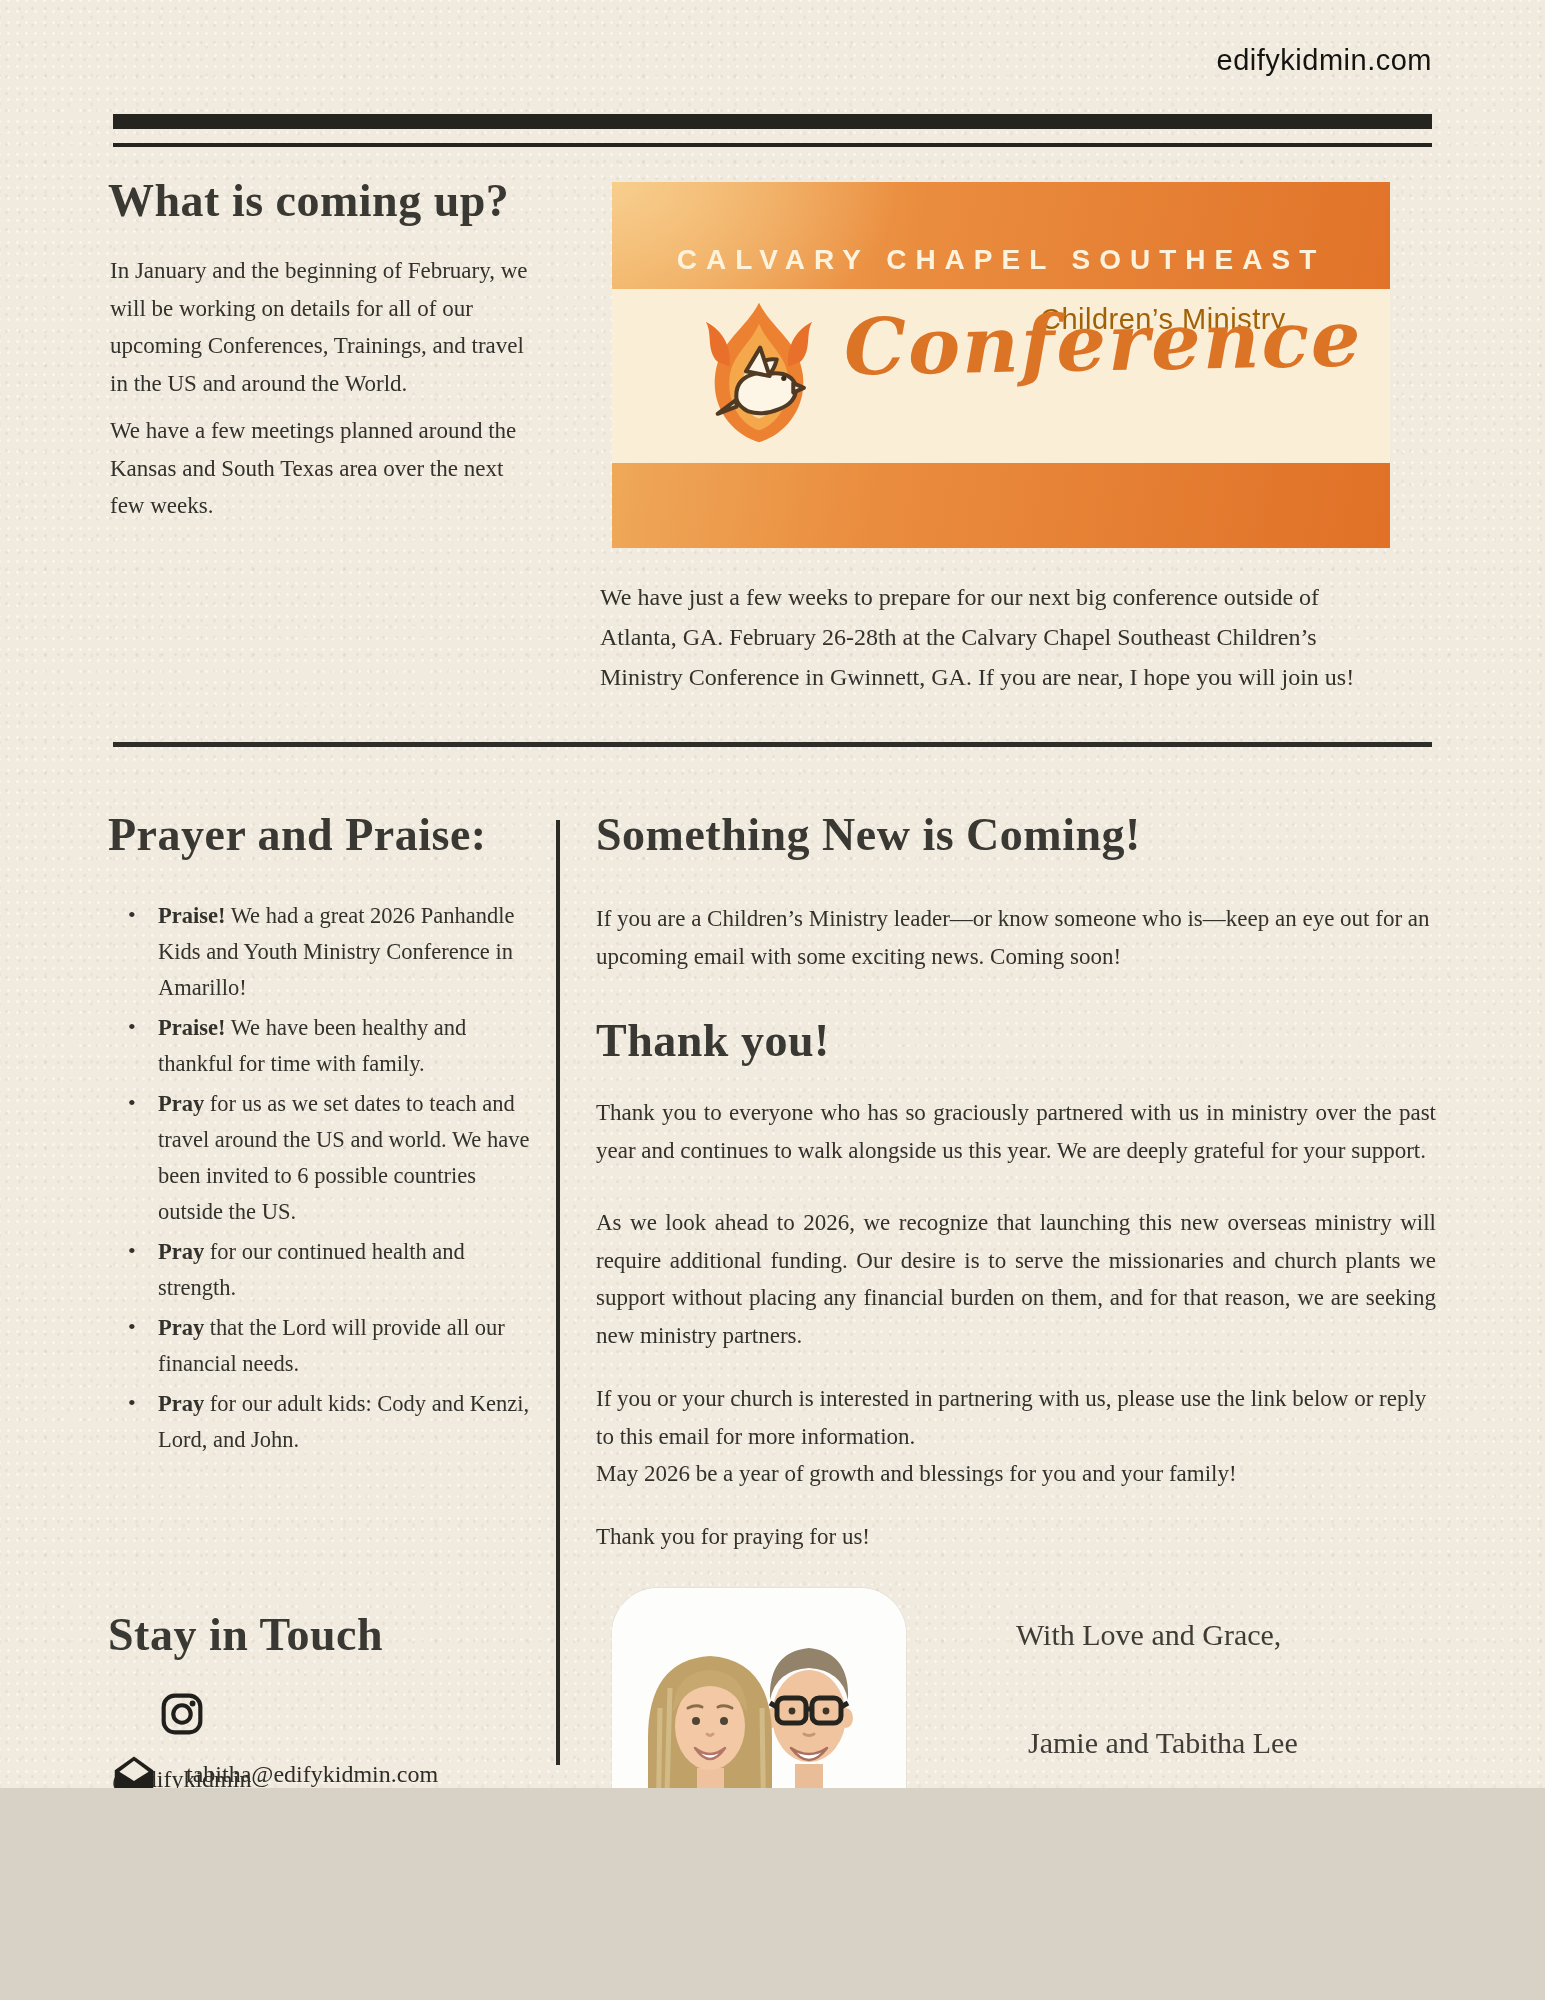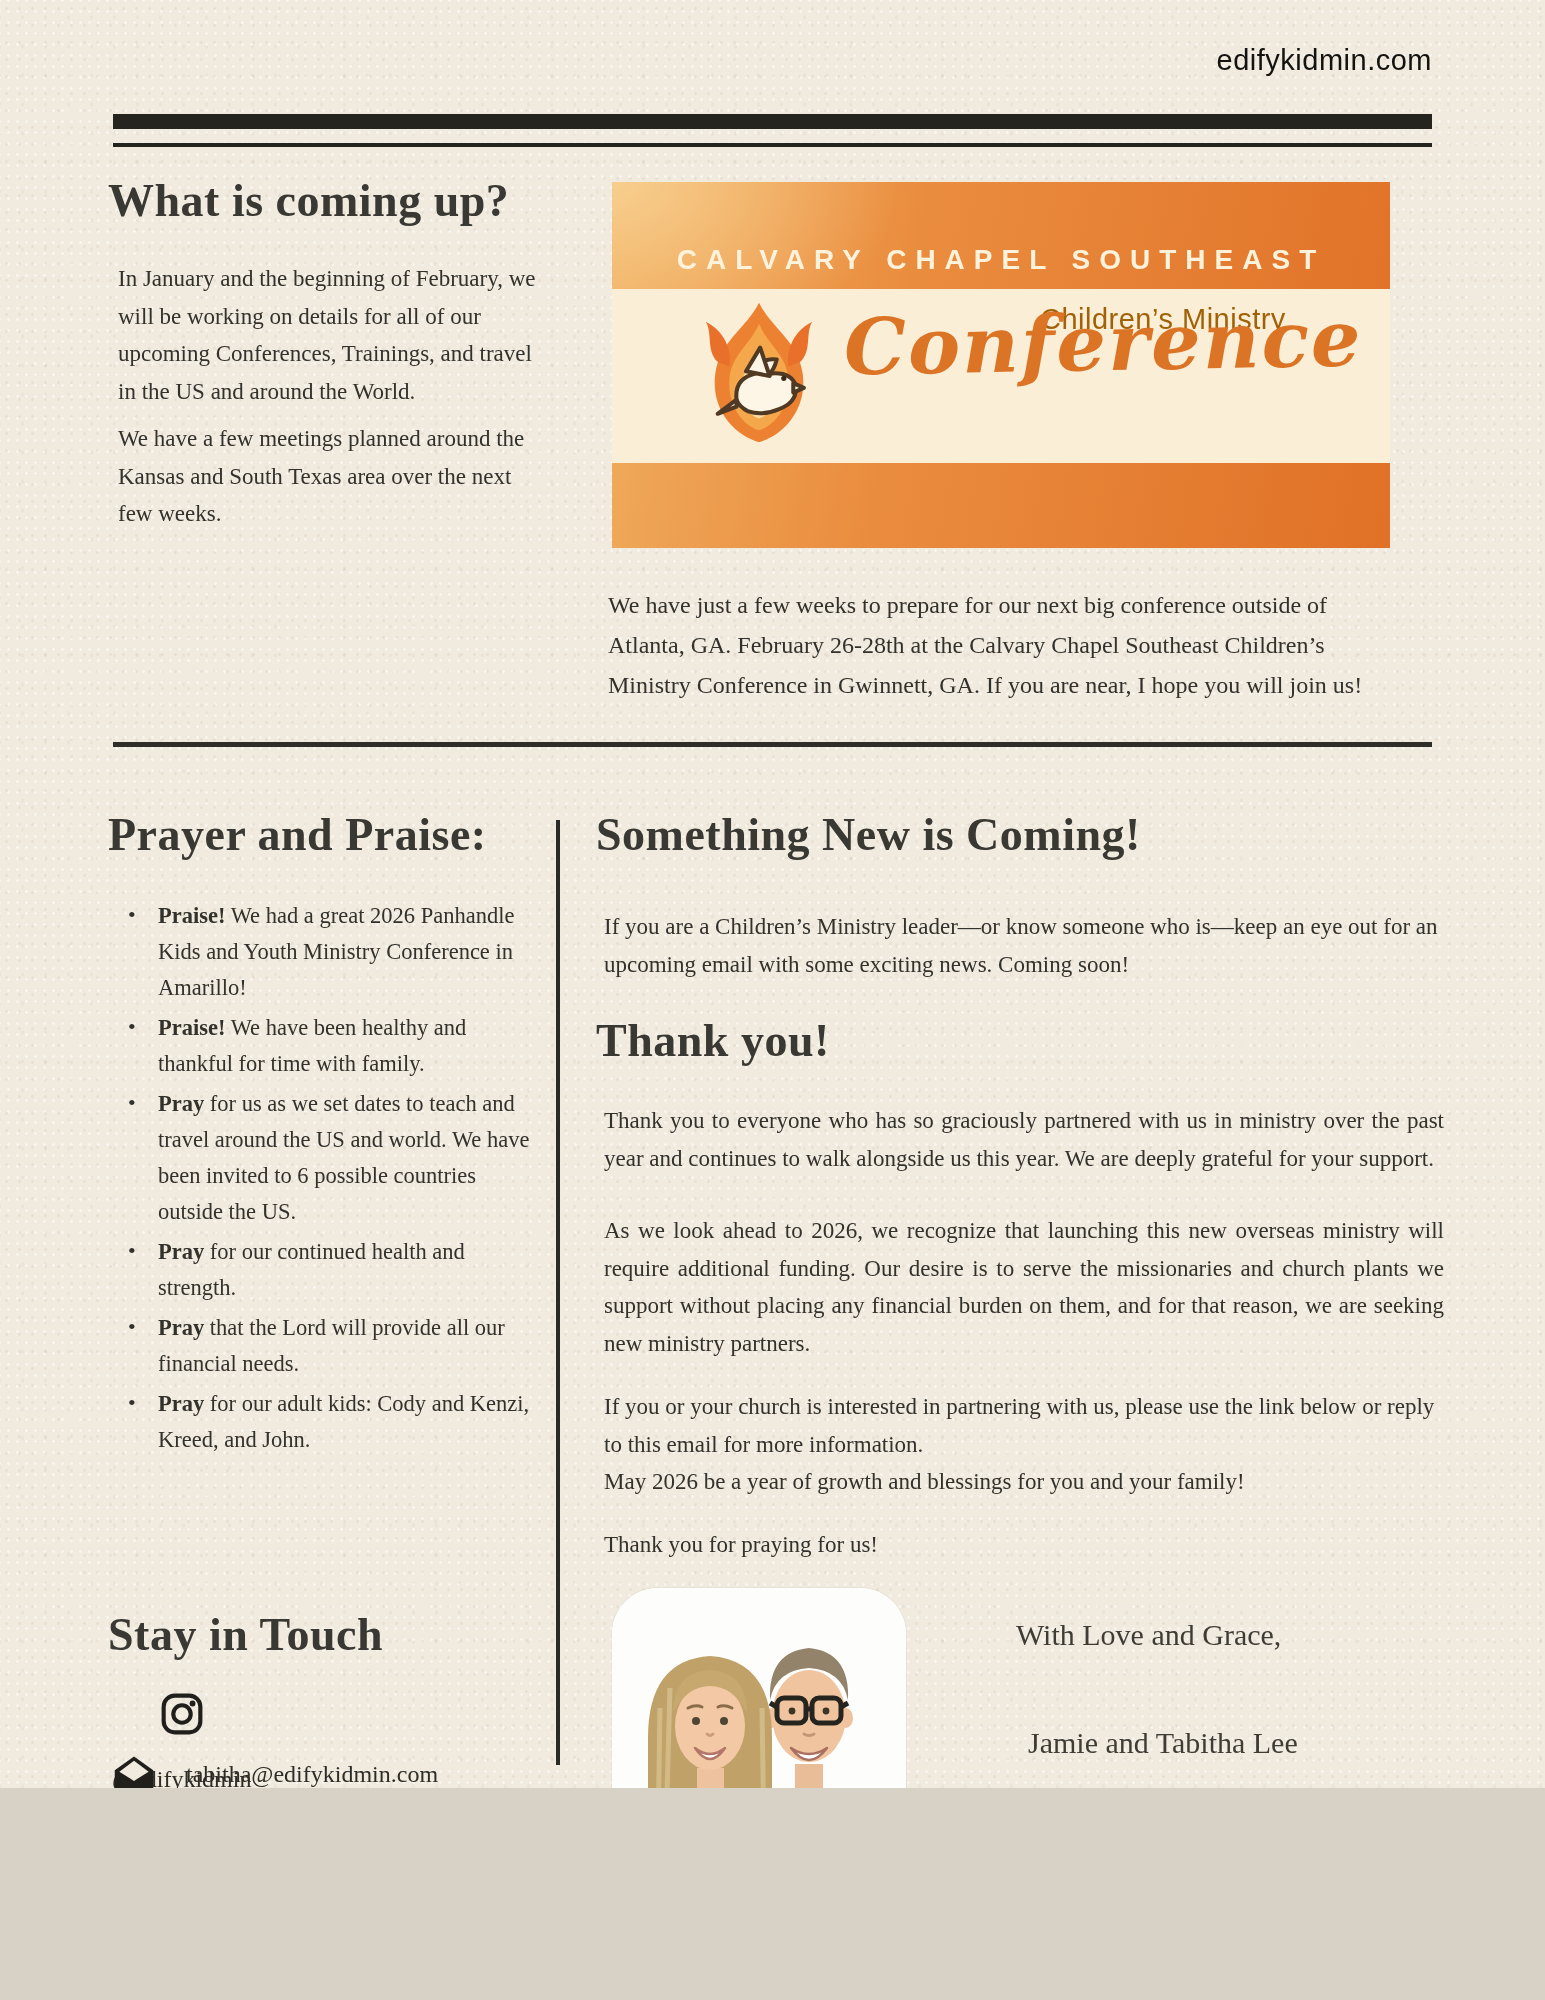--- a/index.html
+++ b/index.html
@@ -32,21 +32,21 @@
         font-size:29px;letter-spacing:.5px;color:#141310;}
 
   .h-title{position:absolute;font-weight:bold;color:#3a3832;letter-spacing:.5px;
            font-size:46px;line-height:1.1;margin:0;}
   #coming-title{left:108px;top:176px;}
   #prayer-title{left:108px;top:810px;}
   #something-title{left:596px;top:810px;}
   #thankyou-title{left:596px;top:1016px;}
   #stay-title{left:108px;top:1610px;}
 
-  .body-text{position:absolute;font-size:23px;line-height:1.64;color:#33312b;margin:8px;}
+  .body-text{position:absolute;font-size:23px;line-height:1.64;color:#33312b;margin:0;}
   #coming-p1{left:110px;top:252px;width:424px;}
   #coming-p2{left:110px;top:412px;width:424px;}
   #banner-caption{left:600px;top:578px;width:784px;font-size:24px;line-height:1.66;}
 
   
   .banner{position:absolute;left:612px;top:182px;width:778px;height:366px;
           background:
             radial-gradient(480px 300px at 0% 0%, rgba(249,212,150,.85), rgba(249,212,150,0) 60%),
             linear-gradient(100deg,#f0ad5e 0%,#ea8c3e 38%,#e07127 100%);}
   .banner-org{position:absolute;top:62px;left:0;right:0;text-align:center;
@@ -127,21 +127,21 @@
   <div class="rule mid"></div>
   <div class="vdivider"></div>
 
   <h2 class="h-title" id="prayer-title">Prayer and Praise:</h2>
   <ul class="prayer-list">
     <li><span class="lead">Praise!</span><span> We had a great 2026 Panhandle Kids and Youth Ministry Conference in Amarillo!</span></li>
     <li><span class="lead">Praise!</span><span> We have been healthy and thankful for time with family.</span></li>
     <li><span class="lead">Pray</span><span> for us as we set dates to teach and travel around the US and world. We have been invited to 6 possible countries outside the US.</span></li>
     <li><span class="lead">Pray</span><span> for our continued health and strength.</span></li>
     <li><span class="lead">Pray</span><span> that the Lord will provide all our financial needs.</span></li>
-    <li><span class="lead">Pray</span><span> for our adult kids: Cody and Kenzi, Kreed, and John.</span></li>
+    <li><span class="lead">Pray</span><span> for our adult kids: Cody and Kenzi, Lord, and John.</span></li>
   </ul>
 
   <h2 class="h-title" id="something-title">Something New is Coming!</h2>
   <p class="body-text" id="something-body">If  you are a Children’s Ministry leader—or know someone who is—keep an eye out for an upcoming email with some exciting news. Coming soon!</p>
 
   <h2 class="h-title" id="thankyou-title">Thank you!</h2>
   <p class="body-text" id="ty-p1">Thank you to everyone who has so graciously partnered with us in ministry over the past year and continues to walk alongside us this year. We are deeply grateful for your support.</p>
   <p class="body-text" id="ty-p2">As we look ahead to 2026, we recognize that launching this new overseas ministry will require additional funding. Our desire is to serve the missionaries and church plants we support without placing any financial burden on them, and for that reason, we are seeking new ministry partners.</p>
   <p class="body-text" id="ty-p3" style="white-space:pre-line;">If  you or your church is interested in partnering with us, please use the link below or reply to this email for more information.
 May 2026 be a year of  growth and blessings for you and your family!</p>

